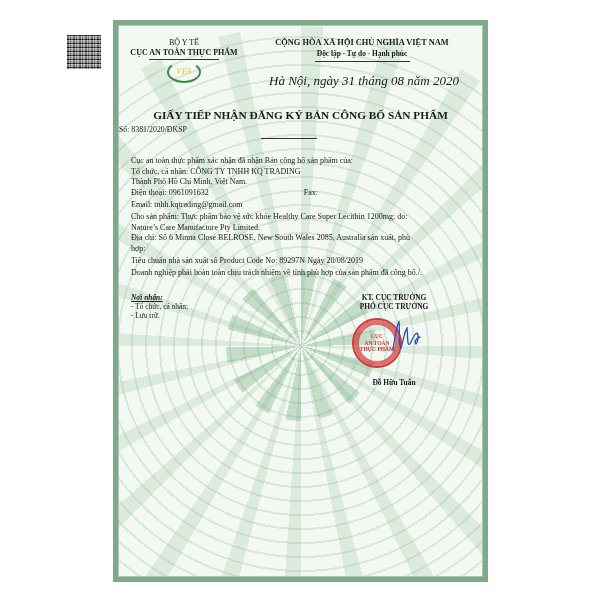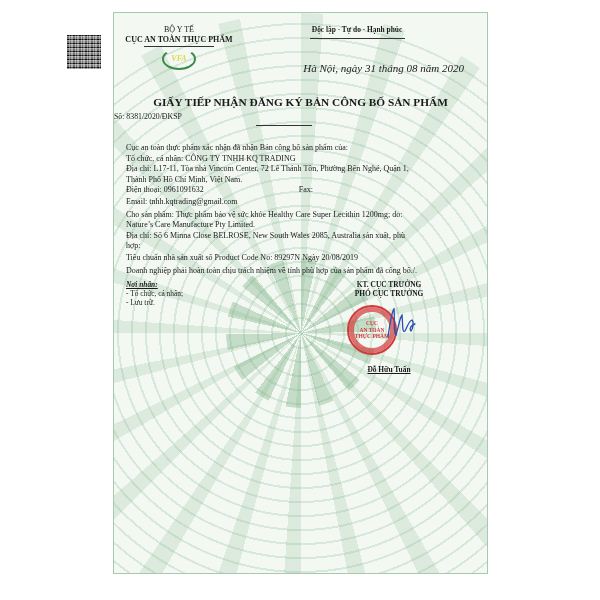--- a/index.html
+++ b/index.html
@@ -4,93 +4,93 @@
 <style>
   html, body { margin:0; padding:0; background:#ffffff; }
   body { width:600px; height:600px; position:relative; overflow:hidden; font-family:"Liberation Serif", serif; color:#1a1a1a; }
   .qr { position:absolute; left:67px; top:35px; width:34px; height:34px;
         background:
           repeating-linear-gradient(90deg, #222 0 2px, #eee 2px 3px, #333 3px 4px, #ddd 4px 6px),
           #888;
         background-blend-mode:multiply; }
   .qr::after { content:""; position:absolute; inset:0;
         background: repeating-linear-gradient(0deg, rgba(255,255,255,.55) 0 1px, rgba(0,0,0,.3) 1px 2px, rgba(255,255,255,.4) 2px 4px); }
-  .frame { position:absolute; left:113px; top:12px; width:375px; height:562px;
-           background:#7fa98a; box-sizing:border-box; }
+  .frame { position:absolute; left:113px; top:20px; width:375px; height:562px;
+           background:#7fa98a; box-sizing:border-box; padding:5px; }
   .frame-inner { width:100%; height:100%; box-sizing:border-box; background:#f3f8f3;
            border:1px solid #a8c9b0; position:relative; overflow:hidden; }
   .drum { position:absolute; left:50%; top:320px; width:640px; height:640px; transform:translate(-50%,-50%);
           border-radius:50%;
           background:
             repeating-radial-gradient(circle, rgba(120,175,130,.22) 0 2px, rgba(255,255,255,0) 2px 14px),
             repeating-conic-gradient(from 0deg, rgba(120,175,130,.18) 0 4deg, rgba(255,255,255,0) 4deg 15deg); }
   .drum-center { position:absolute; left:50%; top:320px; width:150px; height:150px; transform:translate(-50%,-50%);
           background: repeating-conic-gradient(from 0deg, rgba(110,170,120,.35) 0 12deg, rgba(255,255,255,0) 12deg 25.7deg);
           border-radius:50%; }
   .content { position:absolute; inset:0; padding:0 12px; font-size:8.2px; line-height:10.5px; }
   .hdr-left { position:absolute; left:0; top:12px; width:130px; text-align:center; font-size:8px; line-height:10px; }
   .hdr-left .l2 { font-weight:bold; }
   .hdr-left hr { width:70px; margin:1px auto 0; border:0; border-top:1px solid #333; }
   .logo { width:30px; height:18px; margin:1px auto 0; border-radius:50%; border:2px solid #3c8a4a; border-top-color:transparent;
           color:#e0d84a; font-weight:bold; font-size:8px; font-style:italic; line-height:18px; }
   .hdr-right { position:absolute; left:118px; top:12px; width:250px; text-align:center; }
   .hdr-right .t1 { font-weight:bold; font-size:8.4px; }
   .hdr-right .t2 { font-weight:bold; font-size:7.4px; }
   .hdr-right hr { width:95px; margin:2px auto 0; border:0; border-top:1px solid #333; }
-  .date { position:absolute; left:150px; top:50px; width:200px; text-align:right; font-style:italic; font-size:11px; }
+  .date { position:absolute; left:150px; top:50px; width:200px; text-align:left; font-style:italic; font-size:13px; }
   .title { position:absolute; left:0; right:0; top:84px; text-align:center; font-weight:bold; font-size:11.3px; }
   .number { position:absolute; left:0; right:0; top:99px; font-size:7.8px; }
   .number-rule { position:absolute; left:142px; width:56px; top:112px; border-top:1px solid #333; }
   .body { position:absolute; left:12px; right:8px; top:130px; font-size:8px; line-height:10.6px; }
   .body p { margin:0; }
   .body .gap { margin-top:1.5px; }
   .fax { display:inline-block; margin-left:95px; }
   .recv { position:absolute; left:12px; top:267px; font-size:7.4px; line-height:9px; }
   .recv .h { font-weight:bold; font-style:italic; text-decoration:underline; }
   .sign { position:absolute; left:215px; top:267px; width:120px; text-align:center; font-weight:bold; font-size:7.4px; line-height:9px; }
   .stamp { position:absolute; left:233px; top:292px; width:50px; height:50px; border-radius:50%;
            border:2px solid #d23a3a; box-sizing:border-box; color:#d23a3a; font-size:5.5px; font-weight:bold;
            display:flex; flex-direction:column; align-items:center; justify-content:center; line-height:6.5px;
            box-shadow: inset 0 0 0 4px rgba(255,255,255,.0), inset 0 0 0 5px rgba(210,58,58,.7); }
   .signature { position:absolute; left:268px; top:290px; width:40px; height:40px; }
-  .signer { position:absolute; left:215px; top:352px; width:120px; text-align:center; font-weight:bold; font-size:7.4px;text-decoration:underline; }
+  .signer { position:absolute; left:215px; top:352px; width:120px; text-align:center; font-weight:bold; font-size:7.4px; }
 </style>
 </head>
 <body>
 
 <div class="qr"></div>
 
 <div class="frame">
   <div class="frame-inner">
     <div class="drum"></div>
     <div class="drum-center"></div>
 
     <div class="content">
       <div class="hdr-left">
         <div>BỘ Y TẾ</div>
         <div class="l2">CỤC AN TOÀN THỰC PHẨM</div>
         <hr>
         <div class="logo">VFA</div>
       </div>
 
       <div class="hdr-right">
+        <div class="t1">CỘNG HÒA XÃ HỘI CHỦ NGHĨA VIỆT NAM</div>
         <div class="t2">Độc lập - Tự do - Hạnh phúc</div>
         <hr>
       </div>
 
       <div class="date">Hà Nội, ngày 31 tháng 08 năm 2020</div>
 
       <div class="title">GIẤY TIẾP NHẬN ĐĂNG KÝ BẢN CÔNG BỐ SẢN PHẨM</div>
       <div class="number">Số: 8381/2020/ĐKSP</div>
       <div class="number-rule"></div>
 
       <div class="body">
         <p>Cục an toàn thực phẩm xác nhận đã nhận Bản công bố sản phẩm của:</p>
         <p>Tổ chức, cá nhân: CÔNG TY TNHH KQ TRADING</p>
-        <p>Địa chỉ: L17-11, Tòa nhà Vincom Center, 72 Lê Thánh Tôn, Phường Bến Nghé, Quận 1,</p>
         <p>Thành Phố Hồ Chí Minh, Việt Nam.</p>
         <p><span>Điện thoại: 0961091632</span><span class="fax">Fax:</span></p>
         <p class="gap">Email: tnhh.kqtrading@gmail.com</p>
         <p class="gap">Cho sản phẩm: Thực phẩm bảo vệ sức khỏe Healthy Care Super Lecithin 1200mg; do:</p>
         <p>Nature’s Care Manufacture Pty Limited.</p>
         <p>Địa chỉ: Số 6 Minna Close BELROSE, New South Wales 2085, Australia sản xuất, phù</p>
         <p>hợp:</p>
         <p class="gap">Tiêu chuẩn nhà sản xuất số Product Code No: 89297N Ngày 20/08/2019</p>
         <p class="gap">Doanh nghiệp phải hoàn toàn chịu trách nhiệm về tính phù hợp của sản phẩm đã công bố./.</p>
       </div>

